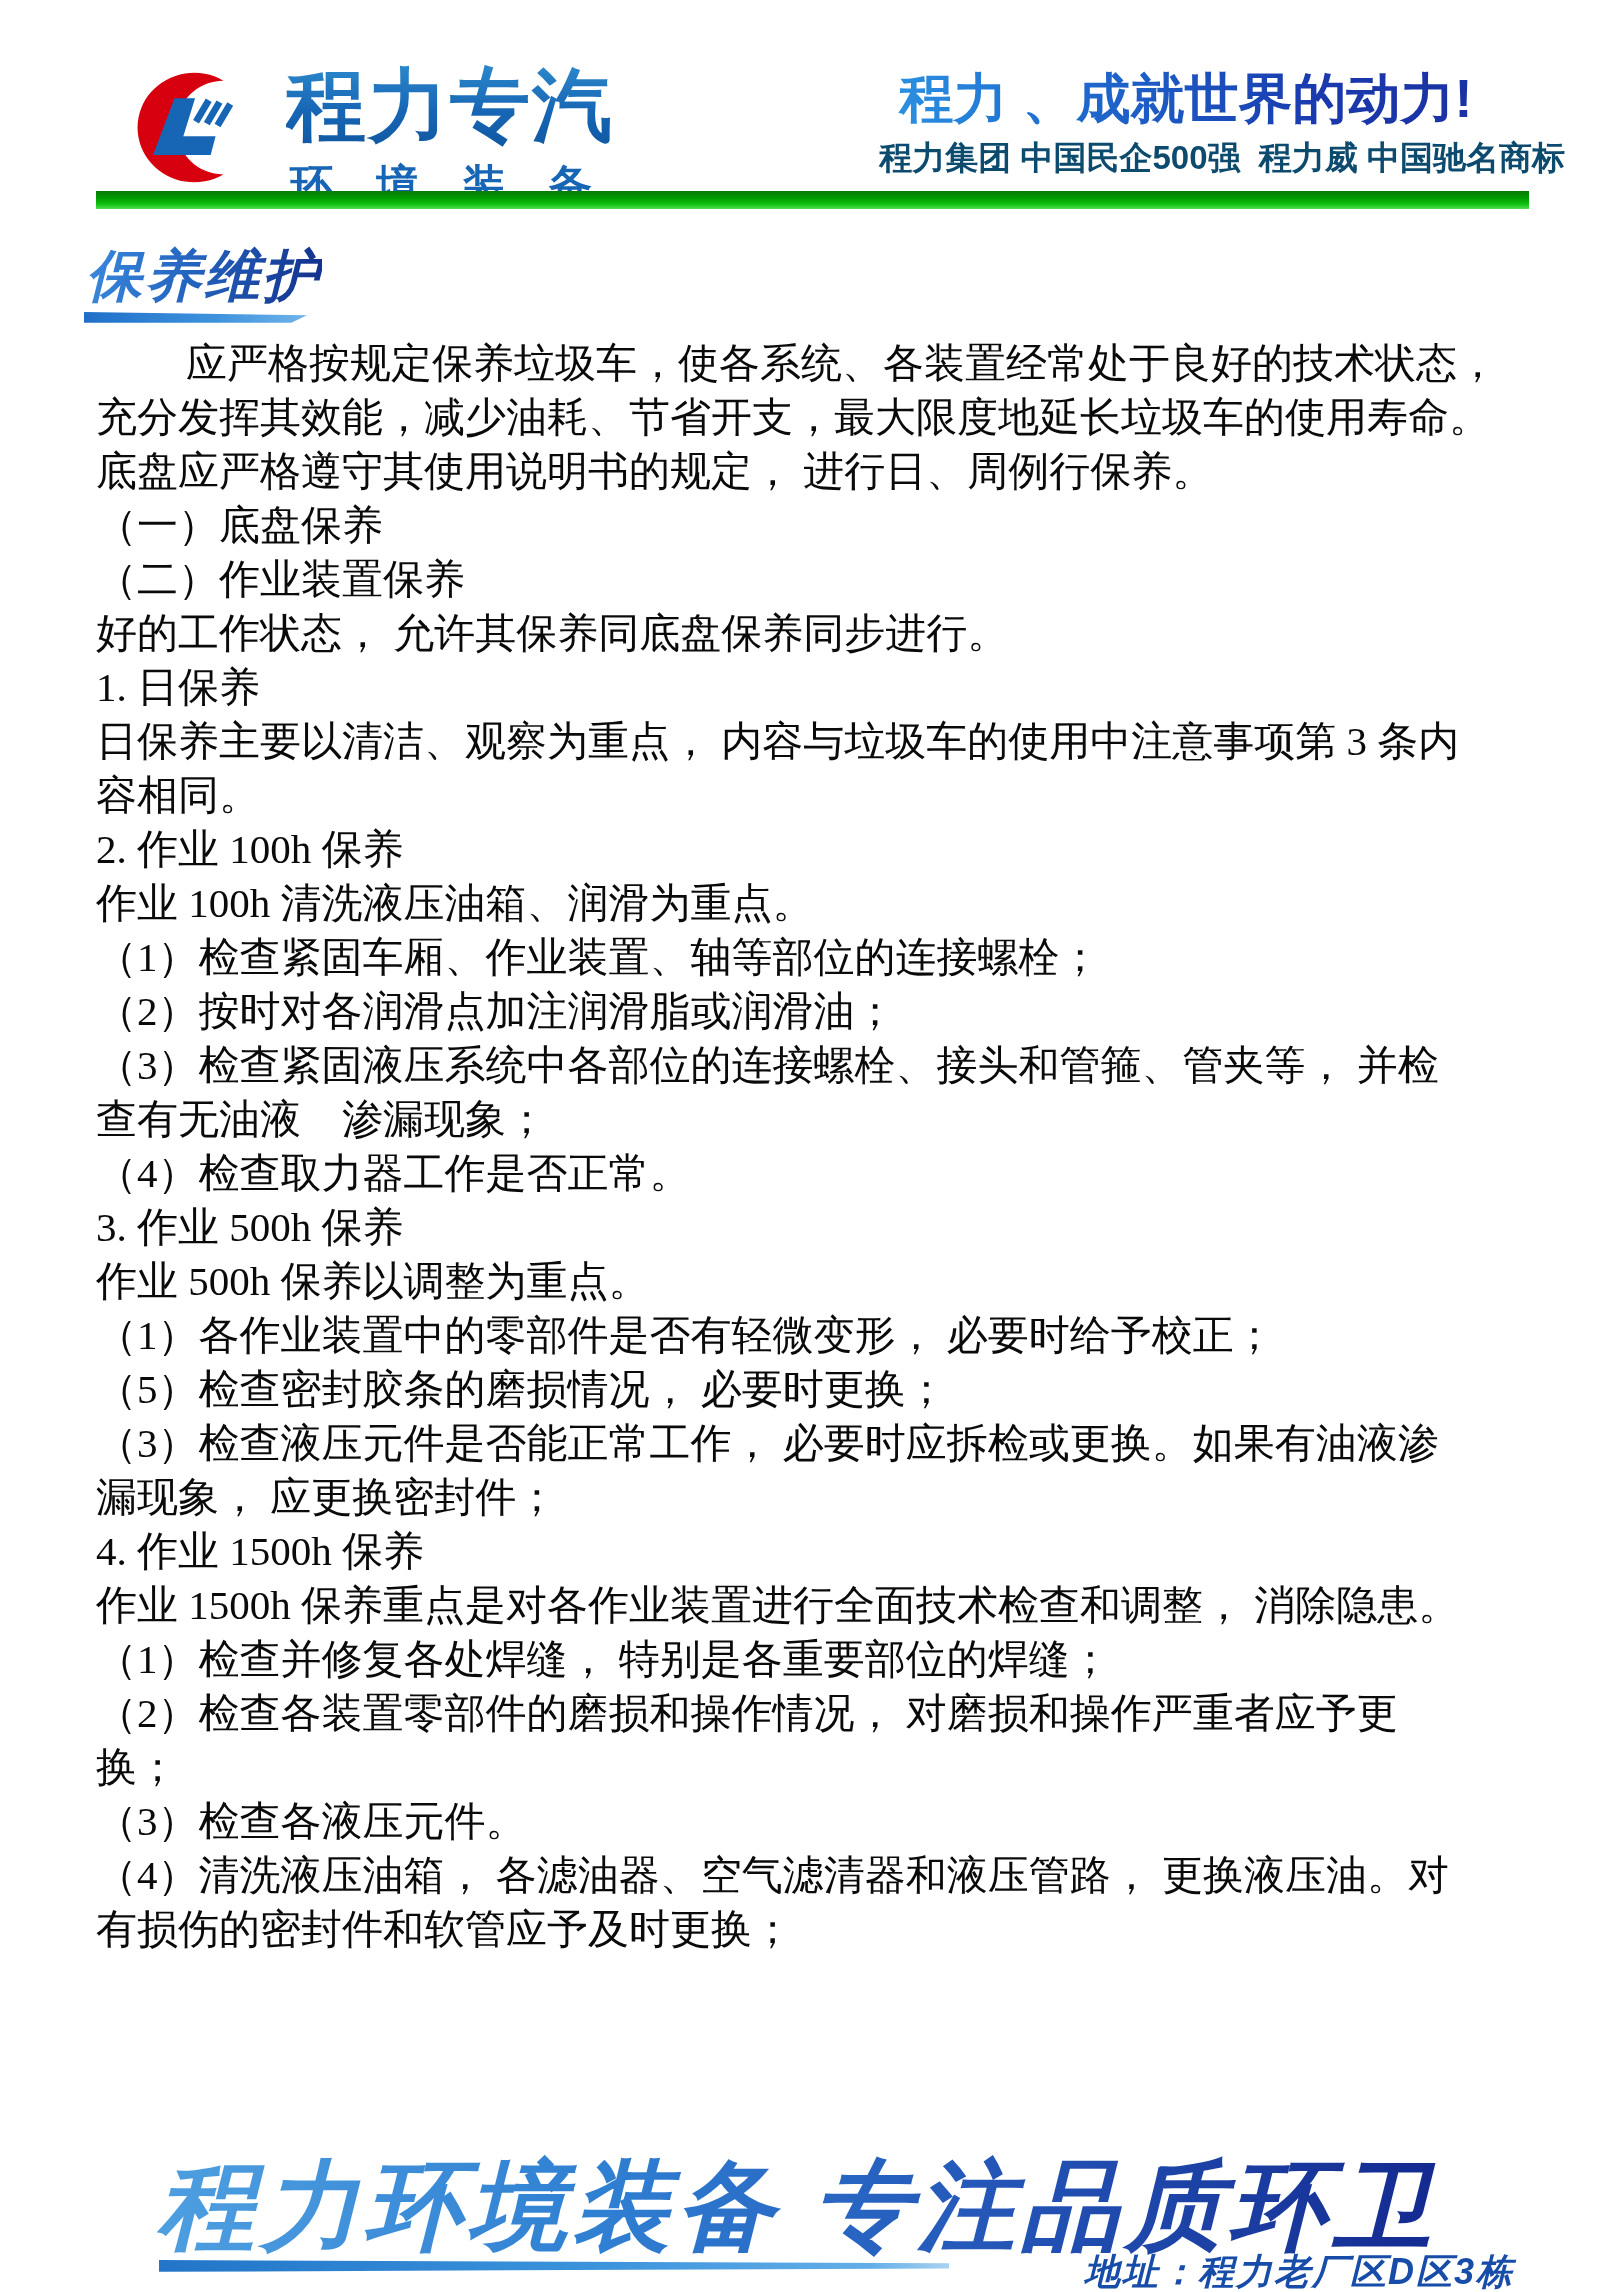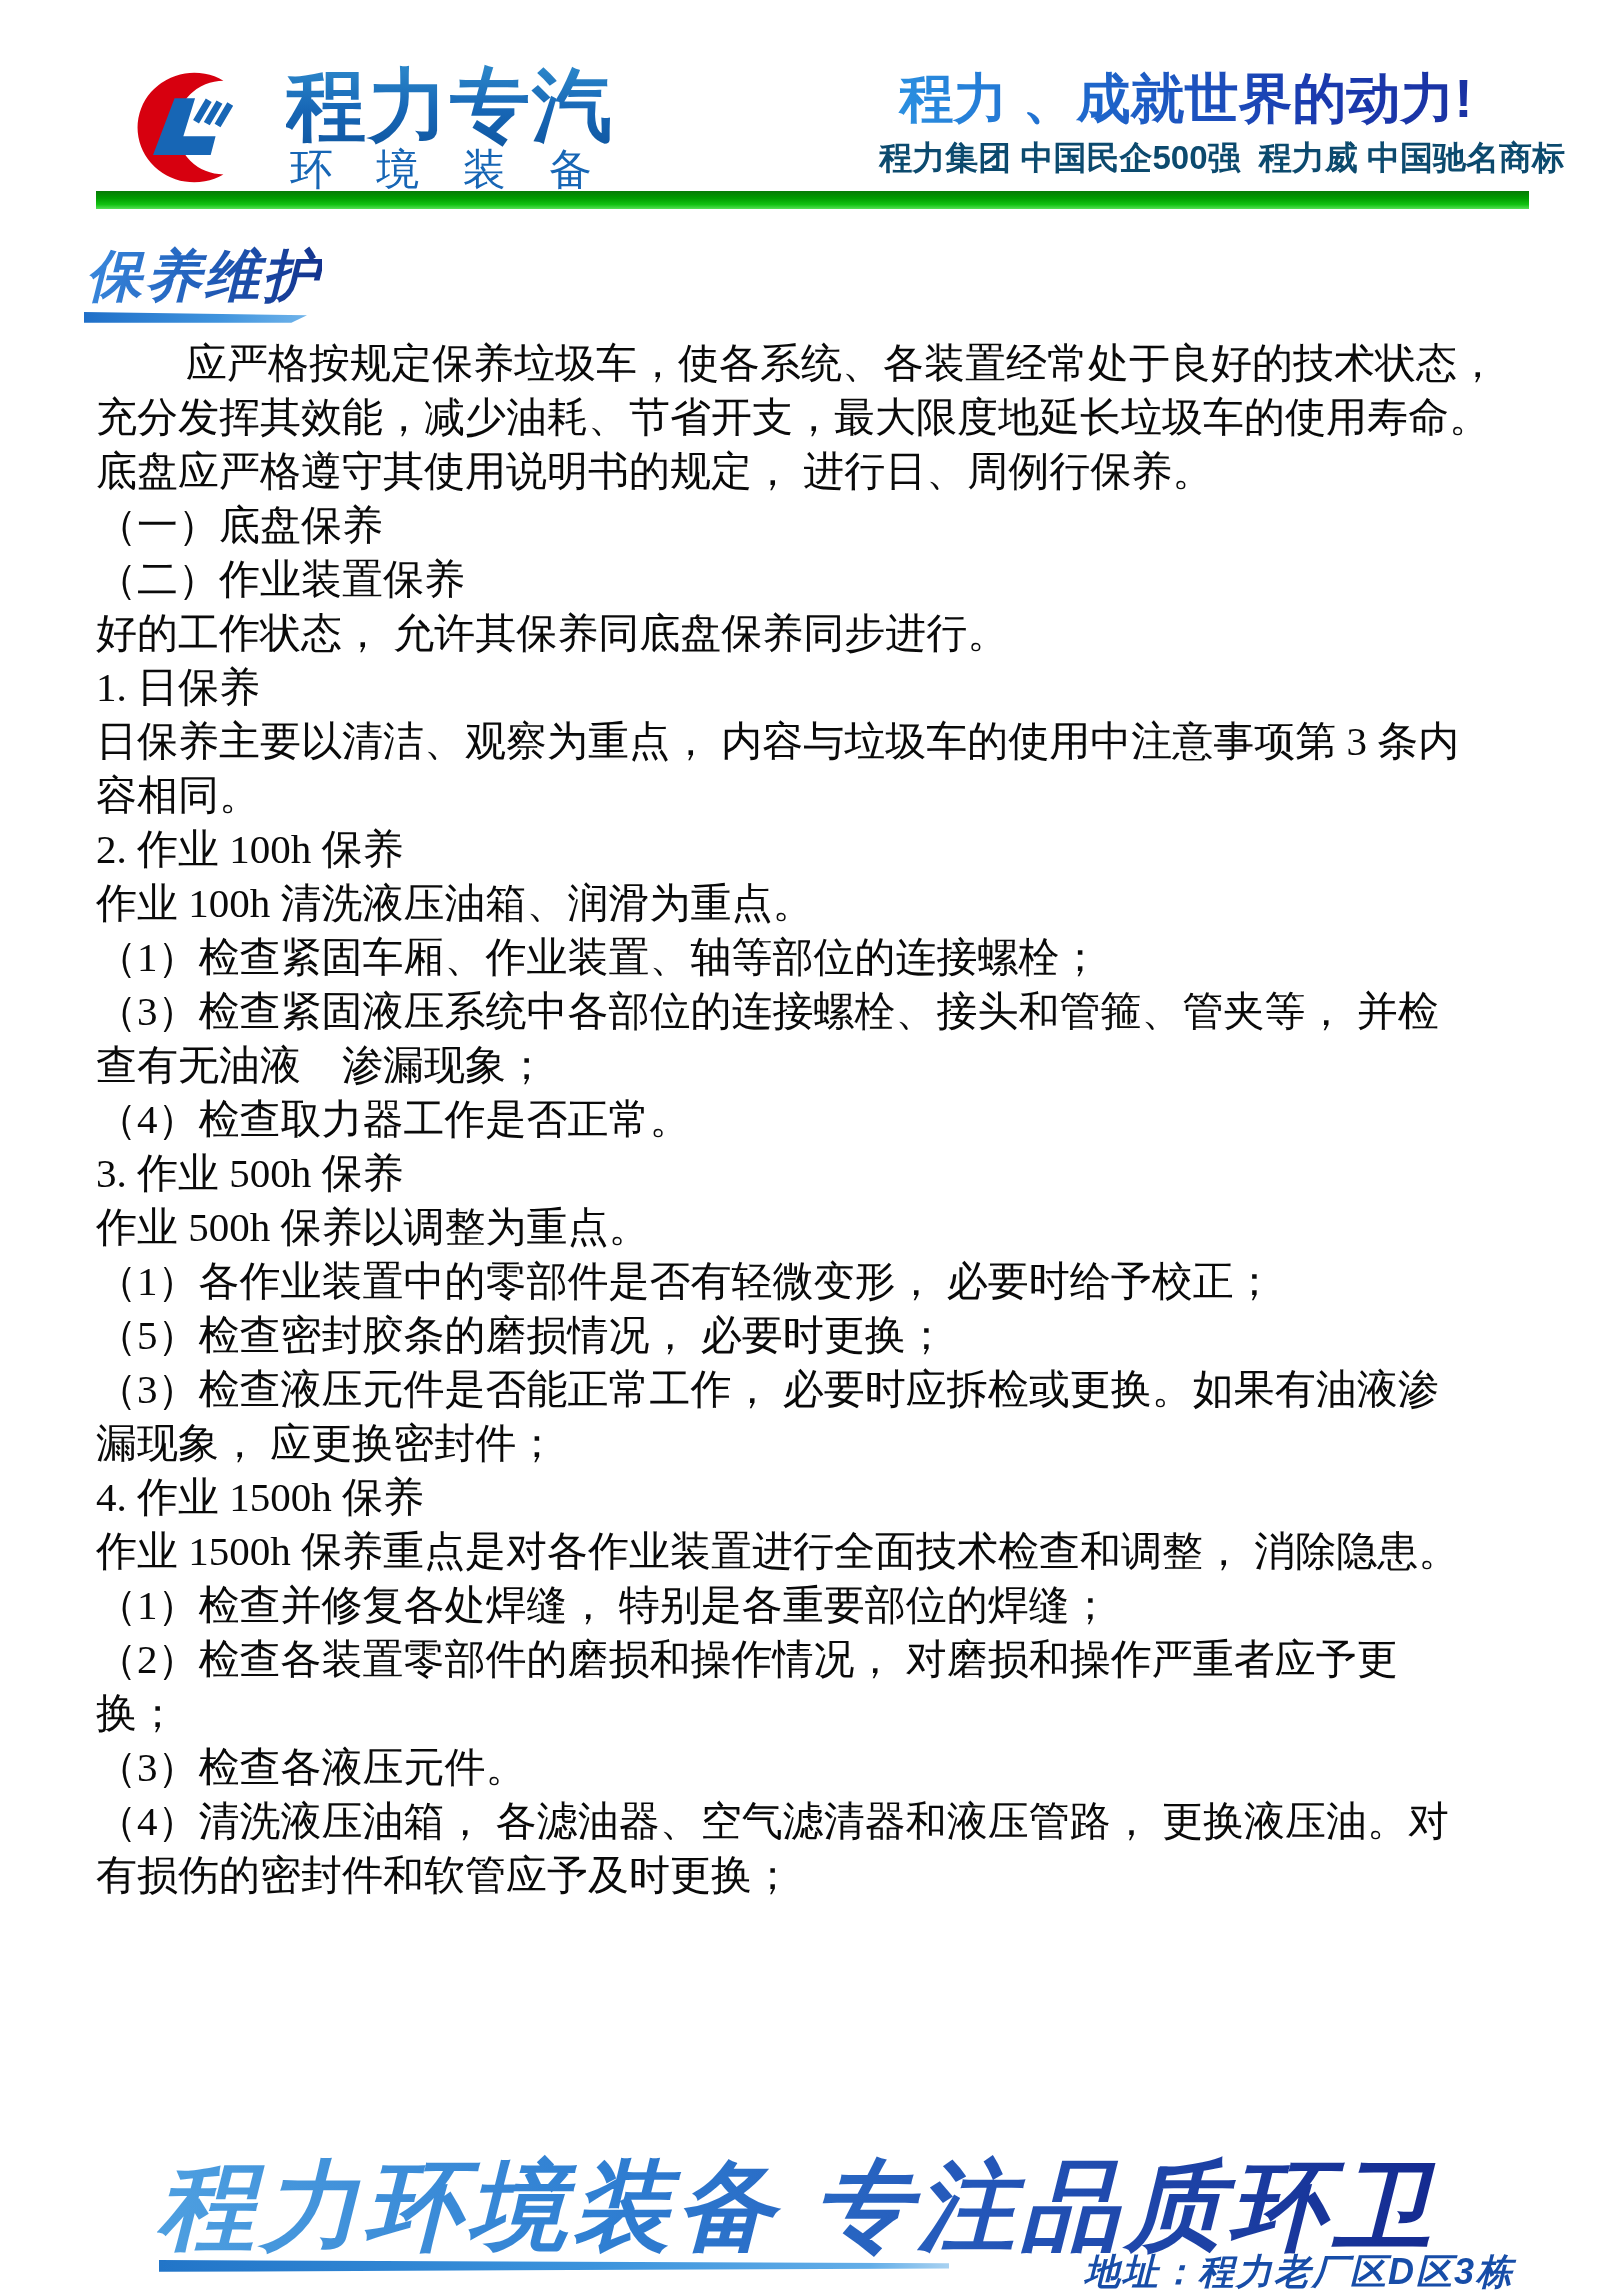--- a/index.html
+++ b/index.html
@@ -9,22 +9,22 @@
   }
   
   .logo-mark{position:absolute;left:94px;top:49px;}
   .brand-name{
     position:absolute;left:286px;top:43px;line-height:94px;
     font-size:80px;font-weight:900;letter-spacing:2px;white-space:pre;
     background:linear-gradient(180deg,#2f8ccd 0%,#1766b5 55%,#0f569f 100%);
     -webkit-background-clip:text;background-clip:text;color:transparent;
   }
   .brand-sub{
-    position:absolute;left:290px;top:128px;line-height:51px;
-    font-size:43px;font-weight:400;color:#1766b5;
+    position:absolute;left:290px;top:144px;line-height:51px;
+    font-size:43px;font-weight:700;color:#1766b5;
     white-space:pre;word-spacing:27.4px;letter-spacing:2px;
   }
   .slogan{
     position:absolute;left:843px;top:51px;width:686px;text-align:center;
     font-size:54px;font-weight:900;line-height:63px;white-space:pre;
     background:linear-gradient(90deg,#2f9be6 0%,#1f6fd0 30%,#1a39ae 70%,#1a2f9e 100%);
     -webkit-background-clip:text;background-clip:text;color:transparent;
   }
   .credentials{
     position:absolute;left:869px;top:120px;width:696px;text-align:right;
@@ -99,20 +99,21 @@
       <div class="line">底盘应严格遵守其使用说明书的规定， 进行日、周例行保养。</div>
       <div class="line">（一）底盘保养</div>
       <div class="line">（二）作业装置保养</div>
       <div class="line">好的工作状态， 允许其保养同底盘保养同步进行。</div>
       <div class="line">1. 日保养</div>
       <div class="line">日保养主要以清洁、观察为重点， 内容与垃圾车的使用中注意事项第 3 条内</div>
       <div class="line">容相同。</div>
       <div class="line">2. 作业 100h 保养</div>
       <div class="line">作业 100h 清洗液压油箱、润滑为重点。</div>
       <div class="line">（1）检查紧固车厢、作业装置、轴等部位的连接螺栓；</div>
+      <div class="line">（2）按时对各润滑点加注润滑脂或润滑油；</div>
       <div class="line">（3）检查紧固液压系统中各部位的连接螺栓、接头和管箍、管夹等， 并检</div>
       <div class="line">查有无油液　渗漏现象；</div>
       <div class="line">（4）检查取力器工作是否正常。</div>
       <div class="line">3. 作业 500h 保养</div>
       <div class="line">作业 500h 保养以调整为重点。</div>
       <div class="line">（1）各作业装置中的零部件是否有轻微变形， 必要时给予校正；</div>
       <div class="line">（5）检查密封胶条的磨损情况， 必要时更换；</div>
       <div class="line">（3）检查液压元件是否能正常工作， 必要时应拆检或更换。如果有油液渗</div>
       <div class="line">漏现象， 应更换密封件；</div>
       <div class="line">4. 作业 1500h 保养</div>

